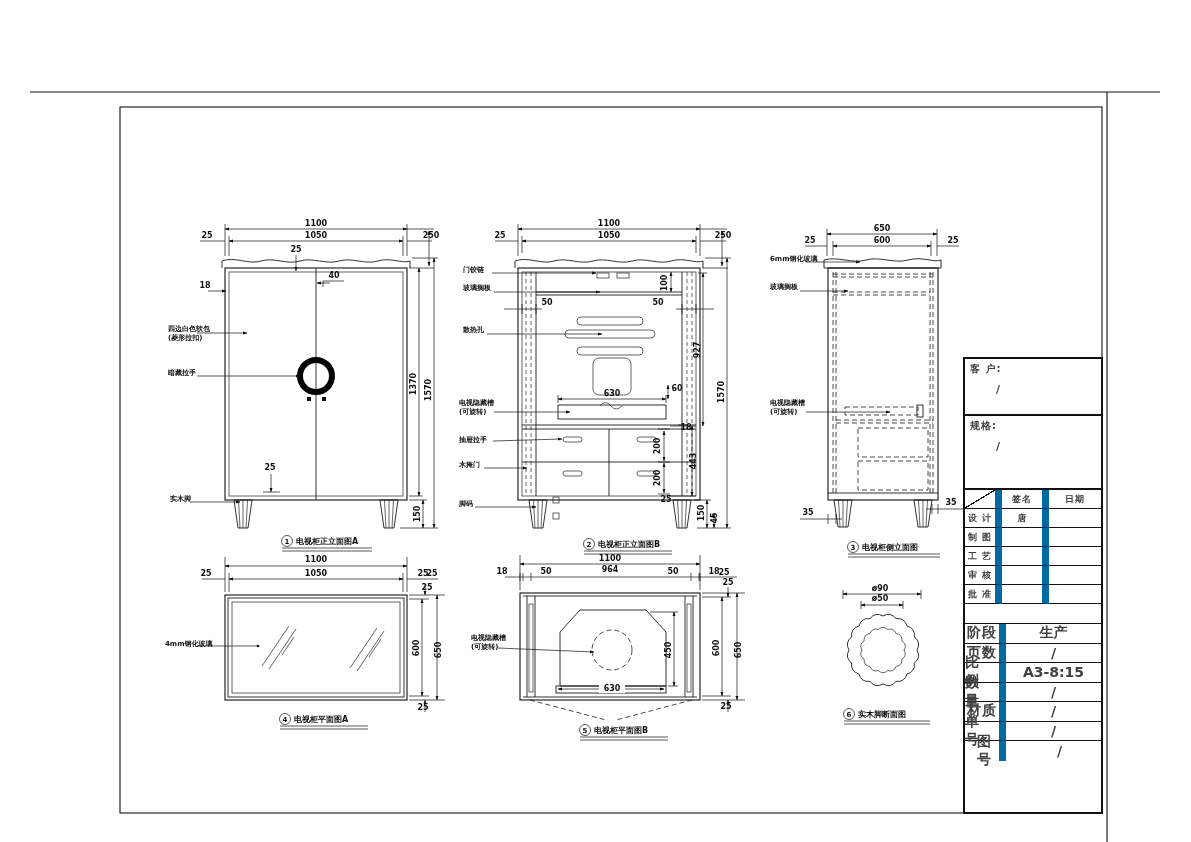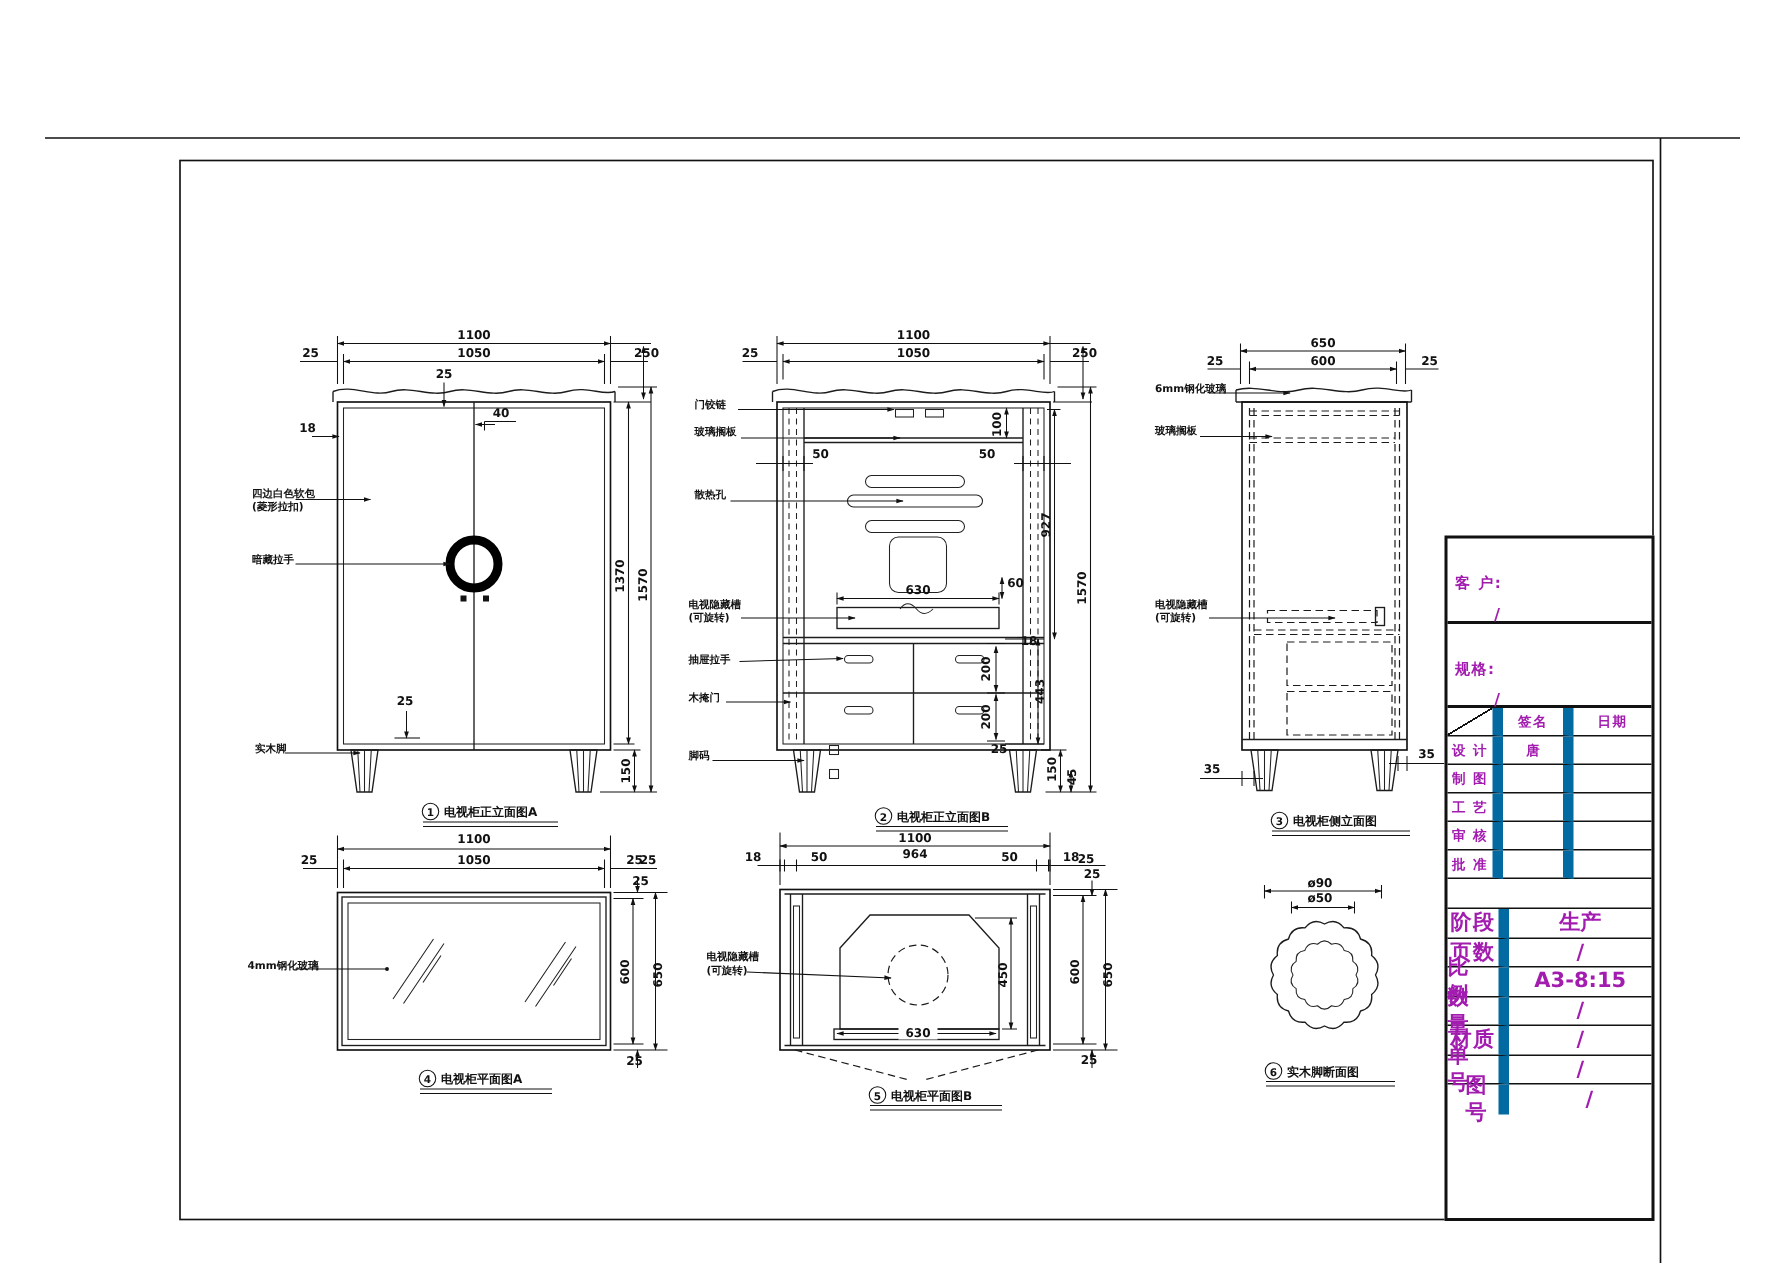--- a/index.html
+++ b/index.html
@@ -1,31 +1,31 @@
 <!DOCTYPE html>
 <html><head>
 <meta charset="utf-8">
 <style>
   html,body{margin:0;padding:0;background:#fff;}
   .sheet{position:relative;width:1191px;height:842px;background:#fff;overflow:hidden;
-         font-family:"DejaVu Sans",sans-serif;color:#a21caf;}
+         font-family:"DejaVu Sans",sans-serif;color:#404040;}
   svg{position:absolute;left:0;top:0;}
   svg text{font-family:"DejaVu Sans",sans-serif;fill:#111;}
   .ann text{font-weight:bold;}
   .vtitle{font-weight:bold;font-size:8px;}
   .vnum{font-size:7px;font-weight:bold;}
   .ol{stroke:#111;stroke-width:1.1;fill:none;}
   .md{stroke:#1c1c1c;stroke-width:.9;fill:none;}
   .tn{stroke:#222;stroke-width:.7;fill:none;}
   .dash{stroke:#1c1c1c;stroke-width:.8;fill:none;stroke-dasharray:5,3;}
   .dim{stroke:#111;stroke-width:.7;fill:none;}
   .tblock{position:absolute;left:963px;top:357px;width:140px;height:457px;
           border:2px solid #111;background:#fff;box-sizing:border-box;}
   .tb-sec{box-sizing:border-box;border-bottom:2px solid #111;padding:3px 5px 0 5px;}
-  .tb-label{font-weight:bold;font-size:10px;letter-spacing:1px;margin-top:20px;}
+  .tb-label{font-weight:bold;font-size:10px;letter-spacing:1px;}
   .tb-value{font-weight:bold;font-size:11px;padding-left:26px;margin-top:7px;}
   .sign-grid{display:grid;grid-template-columns:37px 47px 1fr;}
   .info-grid{display:grid;grid-template-columns:41px 1fr;}
   .cell{border-bottom:1px solid #111;border-right:7px solid #0369a1;display:flex;
         align-items:center;justify-content:center;height:19px;box-sizing:border-box;
         font-weight:bold;font-size:9px;letter-spacing:1px;}
   .cell.last{border-right:none;}
   .cell.vcell{letter-spacing:0;}
   .info-grid .cell{height:19.5px;font-size:14px;}
   .cell.norb{border-bottom:none;padding-left:12px;}
@@ -395,21 +395,21 @@
       <path class="dim" d="M844,721 L930,721 M844,724 L930,724"></path>
     </g>
   </g>
 </svg>
 
 <div class="tblock">
   <div class="tb-sec" style="height:57px">
     <div class="tb-label">客 户:</div>
     <div class="tb-value">/</div>
   </div>
-  <div class="tb-sec" style="height:56px">
+  <div class="tb-sec" style="height:74px">
     <div class="tb-label">规格:</div>
     <div class="tb-value">/</div>
   </div>
   <div class="sign-grid">
     <div class="cell diag"></div>
     <div class="cell">签名</div>
     <div class="cell last">日期</div>
 
     <div class="cell">设 计</div>
     <div class="cell vcell">唐</div>

